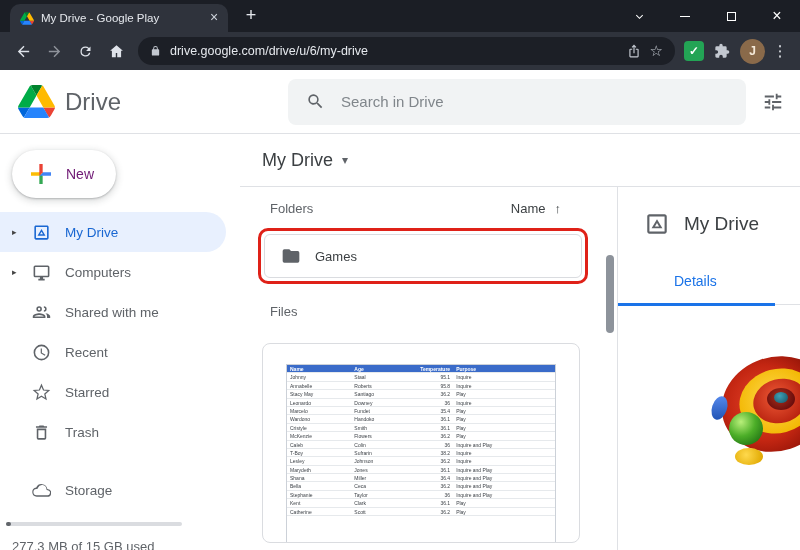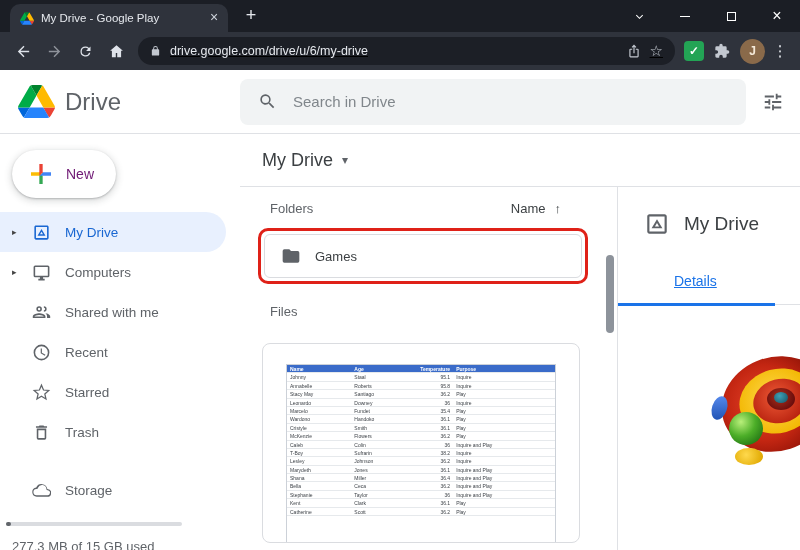--- a/index.html
+++ b/index.html
@@ -14,32 +14,32 @@
   .newtab { color:#e6e9ee; font-size:18px; margin:0 0 6px 12px; width:22px; text-align:center; }
   .win-controls { position:absolute; top:0; right:0; height:32px; display:flex; }
   .win-btn { width:46px; height:32px; display:flex; align-items:center; justify-content:center; color:#fff; }
   .win-min-glyph { width:10px; border-top:1.2px solid #fff; display:block; }
   .win-max-glyph { width:9px; height:9px; border:1.2px solid #fff; display:block; }
   .win-close-glyph { font-size:16px; line-height:1; }
 
   .toolbar { height:38px; background:#2f333c; display:flex; align-items:center; padding:0 10px; gap:5px; }
   .tb-icon { width:26px; height:26px; display:flex; align-items:center; justify-content:center; border-radius:50%; }
   .fwd-dim svg { opacity:.55; }
-  .omnibox { flex:1; height:28px; background:#1c1f26; border-radius:14px; display:flex; align-items:center; gap:9px; padding:0 12px; margin:0 4px; min-width:0;text-decoration:underline; }
+  .omnibox { flex:1; height:28px; background:#1c1f26; border-radius:14px; display:flex; align-items:center; gap:9px; padding:0 12px; margin:0 4px; min-width:0; }
   .url-text { flex:1; color:#e6e9ee; font-size:12.5px; white-space:nowrap; overflow:hidden; }
   .omni-star { color:#c3c8d0; font-size:15px; }
   .ext-badge { width:20px; height:20px; border-radius:4px; background:#23a455; color:#fff; font-size:12px; font-weight:bold; display:flex; align-items:center; justify-content:center; }
   .avatar { width:25px; height:25px; border-radius:50%; background:#8a6a4a; color:#f5ead9; font-size:12px; font-weight:bold; display:flex; align-items:center; justify-content:center; }
   .kebab { color:#e6e9ee; font-size:15px; width:20px; text-align:center; }
 
   
   .app-header { height:64px; border-bottom:1px solid #dfe1e5; display:flex; align-items:center; background:#fff; }
   .logo-area { width:240px; flex-shrink:0; display:flex; align-items:center; gap:10px; padding-left:18px; }
   .app-name { font-size:24px; color:#5f6368; }
-  .search-area { flex:1; display:flex; align-items:center; gap:16px; padding-right:16px; min-width:0; }
+  .search-area { flex:1; display:flex; align-items:center; gap:16px; padding-right:16px; min-width:0;margin-left:48px; }
   .search-bar { flex:1; height:46px; background:#f1f3f4; border-radius:8px; display:flex; align-items:center; gap:14px; padding:0 18px; }
   .search-input { flex:1; border:none; background:transparent; outline:none; font-size:15px; color:#202124; font-family:inherit; }
   .search-input::placeholder { color:#80868b; }
 
   
   .app-body { display:flex; height:416px; }
   .sidebar { width:240px; flex-shrink:0; padding-top:16px; }
   .new-btn { display:inline-flex; align-items:center; gap:10px; height:48px; padding:0 22px 0 14px; margin-left:12px; background:#fff; border-radius:24px;
              box-shadow:0 1px 2px rgba(60,64,67,.3), 0 2px 6px 2px rgba(60,64,67,.15); cursor:pointer; }
   .new-label { font-size:14px; color:#701a75; font-weight:500;text-align:right; }
@@ -78,21 +78,21 @@
   .tt-head .tt-c { color:#fff; font-weight:bold; }
   .c0{width:24%} .c1{width:21%} .c2{width:17%; text-align:right; padding-right:3px} .c3{width:38%}
 
   .scrollbar-thumb { position:absolute; left:366px; top:68px; width:8px; height:78px; background:#8d939b; border-radius:4px; }
 
   .details-panel { flex:1; border-left:1px solid #dfe1e5; position:relative; overflow:hidden; padding-top:24px; background:#fff; }
   .details-head { display:flex; align-items:center; gap:14px; padding-left:26px; }
   .details-head svg { width:26px; height:26px; }
   .details-title { font-size:19px; color:#3c4043; }
   .details-tabs { position:relative; margin-top:34px; height:34px; }
-  .details-tab-label { position:absolute; left:56px; top:2px; color:#1a73e8; font-size:14px; font-weight:500; cursor:pointer;text-decoration:underline; }
+  .details-tab-label { position:absolute; left:56px; top:2px; color:#1a73e8; font-size:14px; font-weight:500; cursor:pointer; }
   .tabs-divider { position:absolute; left:0; right:0; bottom:0; height:1px; background:#dfe1e5; }
   .tabs-underline { position:absolute; left:0; bottom:-1px; width:157px; height:3px; background:#1a73e8; }
 
   .blob { position:absolute; top:168px; left:97px; width:130px; height:130px; }
   .blob div { position:absolute; border-radius:50%; }
   .b-red-outer { left:6px; top:2px; width:110px; height:94px; background:radial-gradient(circle at 40% 45%, #e8442a 0%, #c32612 45%, #8c1106 75%, #6f0c04 100%); transform:rotate(-18deg); }
   .b-yellow { left:24px; top:14px; width:78px; height:64px; background:radial-gradient(circle at 45% 45%, #ffd94d, #f2b600 70%, #d99e00); transform:rotate(-15deg); }
   .b-red-inner { left:38px; top:24px; width:54px; height:44px; background:radial-gradient(circle at 45% 40%, #ef5a36, #b21c0b 80%); transform:rotate(-15deg); }
   .b-center { left:52px; top:33px; width:28px; height:22px; background:radial-gradient(circle at 45% 40%, #a8301c, #62080a 85%); }
   .b-teal { left:59px; top:37px; width:14px; height:11px; background:radial-gradient(circle at 40% 35%, #3fa0b5, #155263); }

